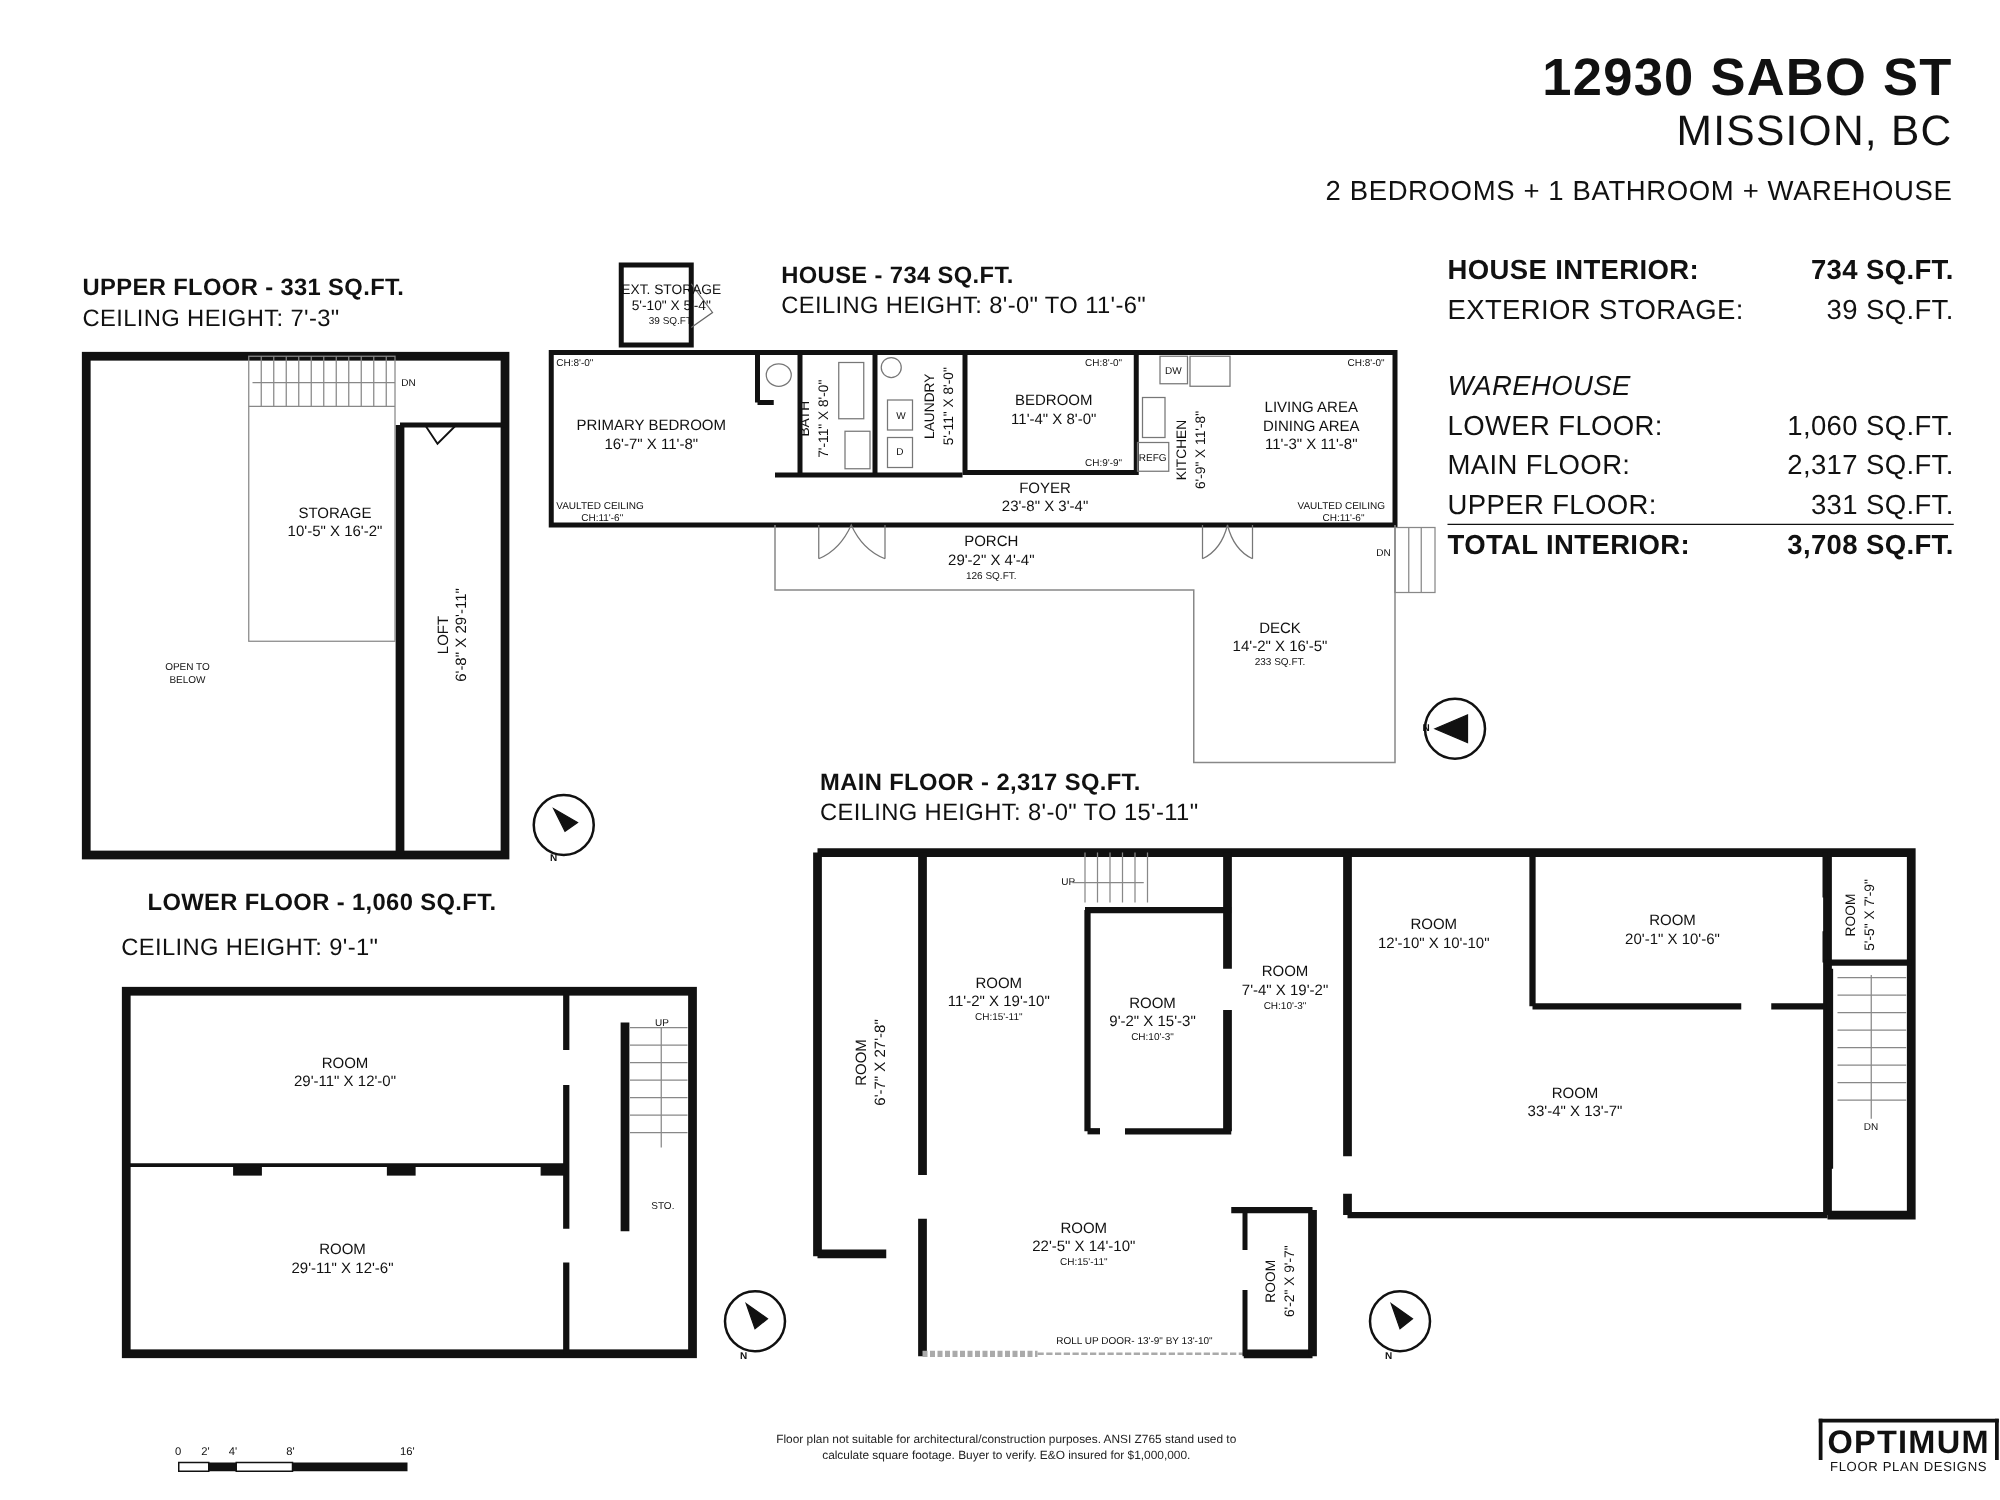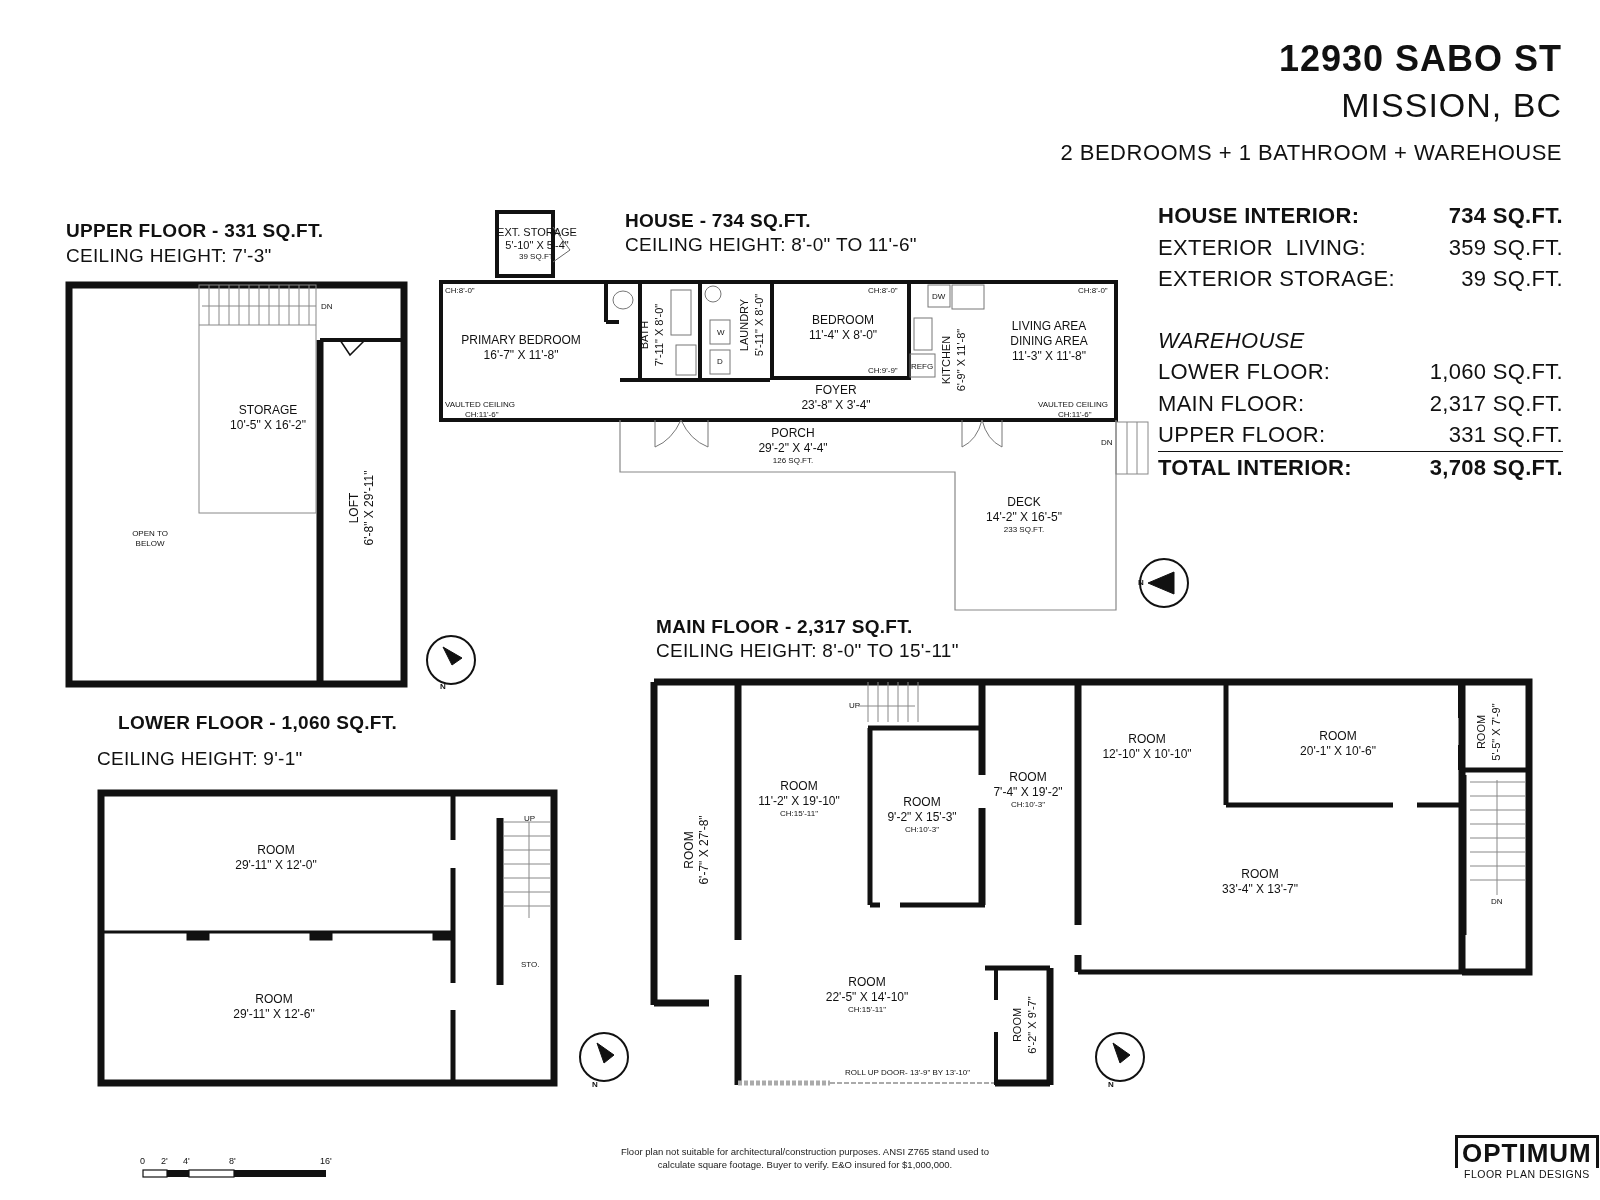--- a/index.html
+++ b/index.html
@@ -1,18 +1,18 @@
 <!DOCTYPE html>
 <html><head>
 <meta charset="utf-8">
 <style>
   html,body{margin:0;padding:0;background:#fff;}
   body{width:1600px;height:1200px;position:relative;overflow:hidden;font-family:"Liberation Sans",sans-serif;color:#111;}
   .abs{position:absolute;}
-  .title-main{right:38px;top:38px;font-size:36px;font-weight:bold;letter-spacing:1px;text-align:right;}
+  .title-main{right:38px;top:38px;font-size:42px;font-weight:bold;letter-spacing:1px;text-align:right;}
   .title-city{right:38px;top:86px;font-size:34px;text-align:right;letter-spacing:1px;}
   .title-sub{right:38px;top:140px;font-size:22px;text-align:right;letter-spacing:0.5px;}
   .stats{left:1158px;top:200px;width:405px;font-size:22px;letter-spacing:0.3px;}
   .stat-row{display:flex;justify-content:space-between;height:31.5px;line-height:31.5px;}
   .stat-row.bold{font-weight:bold;}
   .stat-row.ul{border-bottom:1.5px solid #111;}
   .stat-gap{height:30px;}
   .stat-head{font-style:italic;height:31.5px;line-height:31.5px;}
   .fl-title{font-size:19px;font-weight:bold;letter-spacing:0.3px;white-space:nowrap;}
   .fl-ceil{font-size:19px;letter-spacing:0.3px;white-space:nowrap;}
@@ -30,24 +30,20 @@
 <body>
 
 <div class="abs title-main">12930 SABO ST</div>
 <div class="abs title-city">MISSION, BC</div>
 <div class="abs title-sub">2 BEDROOMS + 1 BATHROOM + WAREHOUSE</div>
 
 <div class="abs stats">
   <div class="stat-row bold">
     <span>HOUSE INTERIOR:</span>
     <span>734 SQ.FT.</span>
-  </div>
-  <div class="stat-row">
-    <span style="white-space:pre">EXTERIOR  LIVING:</span>
-    <span>359 SQ.FT.</span>
   </div>
   <div class="stat-row">
     <span>EXTERIOR STORAGE:</span>
     <span>39 SQ.FT.</span>
   </div>
   <div class="stat-gap"></div>
   <div class="stat-head">WAREHOUSE</div>
   <div class="stat-row">
     <span>LOWER FLOOR:</span>
     <span>1,060 SQ.FT.</span>

